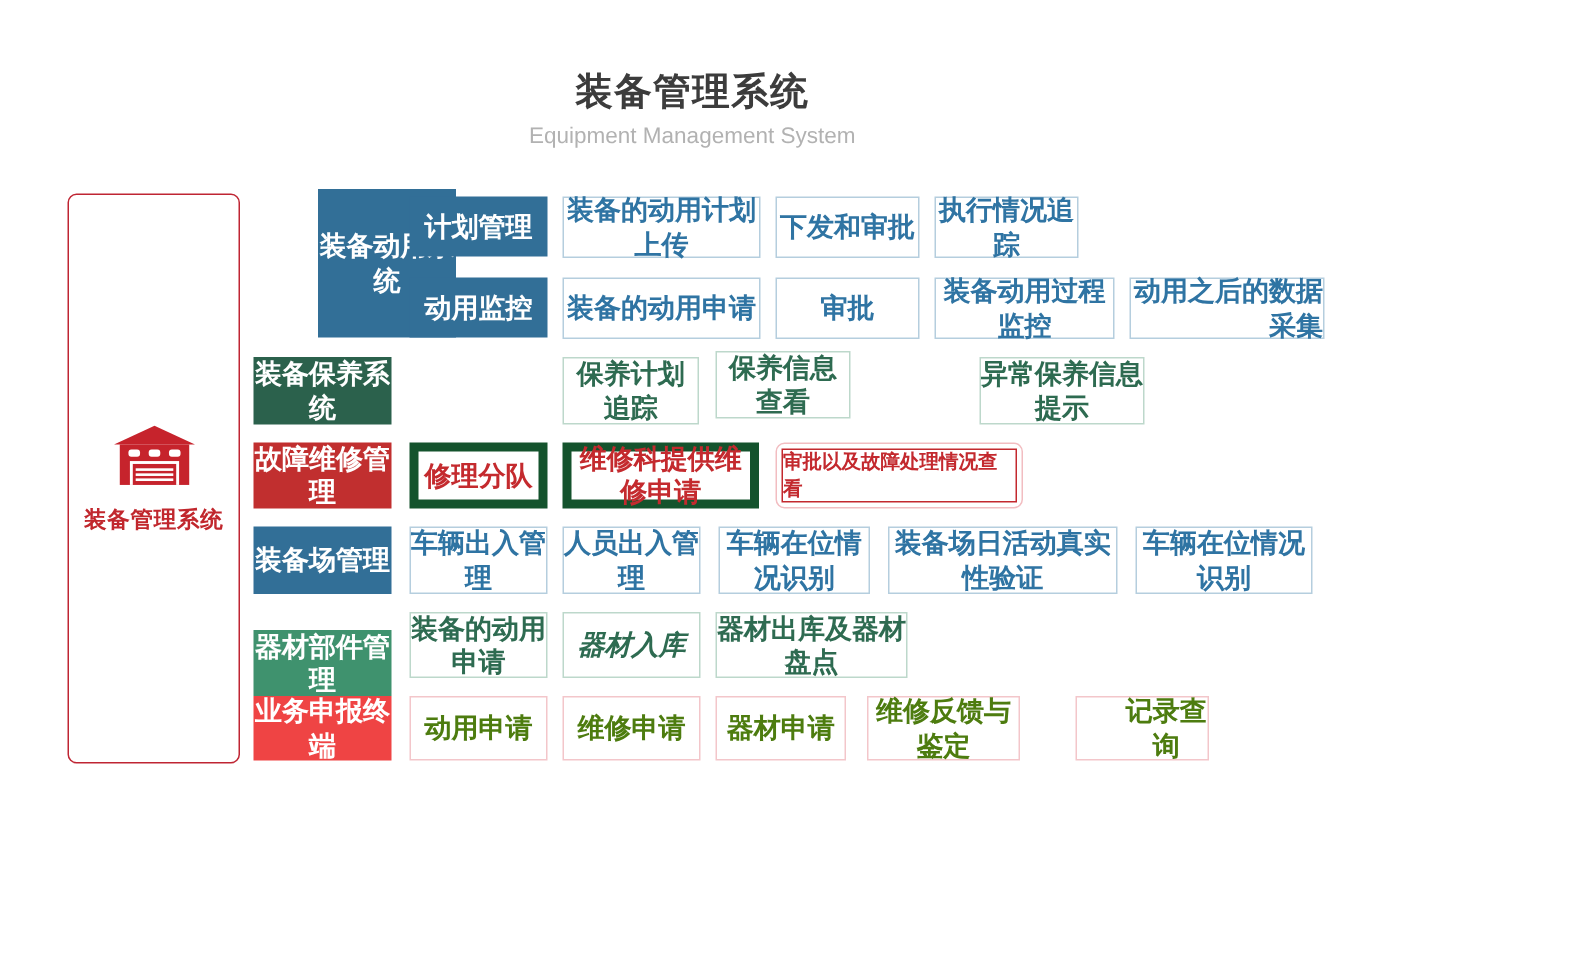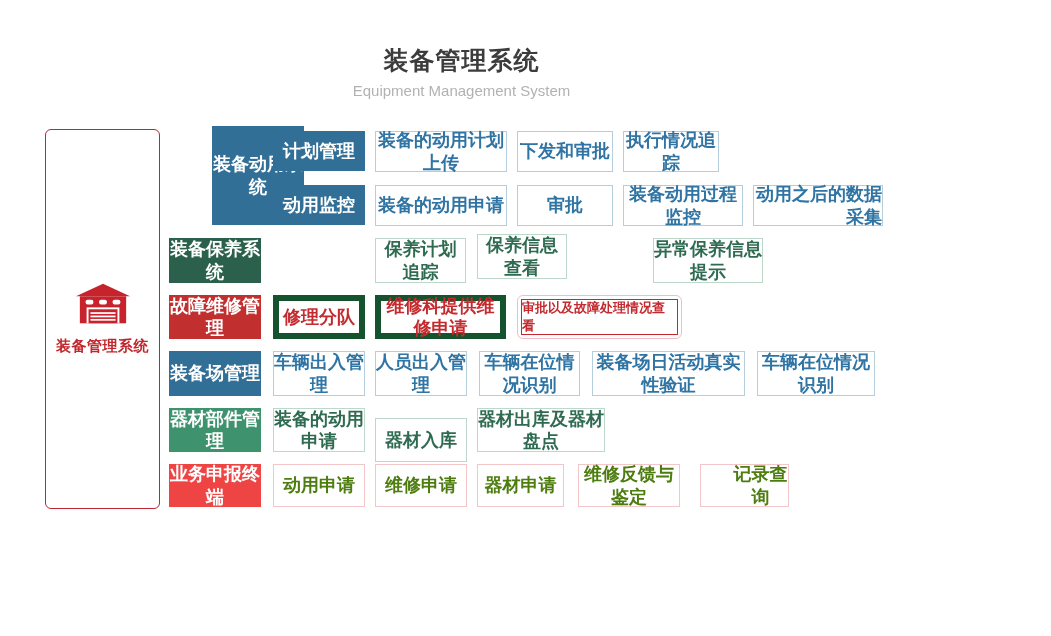--- a/index.html
+++ b/index.html
@@ -86,25 +86,25 @@
     <div class="double-inner">审批以及故障处理情况查看</div>
   </div>
 
   <div class="node solid-blue" style="left:169px;top:351px;width:92px;height:45px;">装备场管理</div>
   <div class="node leaf-blue" style="left:273px;top:351px;width:92px;height:45px;">车辆出入管理</div>
   <div class="node leaf-blue" style="left:375px;top:351px;width:92px;height:45px;">人员出入管理</div>
   <div class="node leaf-blue" style="left:479px;top:351px;width:101px;height:45px;">车辆在位情况识别</div>
   <div class="node leaf-blue" style="left:592px;top:351px;width:153px;height:45px;">装备场日活动真实性验证</div>
   <div class="node leaf-blue" style="left:757px;top:351px;width:118px;height:45px;">车辆在位情况识别</div>
 
-  <div class="node solid-green" style="left:169px;top:408px;width:92px;height:44px;">器材部件管理</div>
+  <div class="node solid-green" style="left:169px;top:420px;width:92px;height:44px;">器材部件管理</div>
   <div class="node leaf-green" style="left:273px;top:408px;width:92px;height:44px;">装备的动用申请</div>
-  <div class="node leaf-green" style="left:375px;top:418px;width:92px;height:44px;">器材入库</div>
+  <div class="node leaf-green" style="left:375px;top:408px;width:92px;height:44px;font-style:italic;">器材入库</div>
   <div class="node leaf-green" style="left:477px;top:408px;width:128px;height:44px;">器材出库及器材盘点</div>
 
   <div class="node solid-crimson" style="left:169px;top:464px;width:92px;height:43px;">业务申报终端</div>
   <div class="node leaf-crimson" style="left:273px;top:464px;width:92px;height:43px;">动用申请</div>
   <div class="node leaf-crimson" style="left:375px;top:464px;width:92px;height:43px;">维修申请</div>
   <div class="node leaf-crimson" style="left:477px;top:464px;width:87px;height:43px;">器材申请</div>
   <div class="node leaf-crimson" style="left:578px;top:464px;width:102px;height:43px;">维修反馈与鉴定</div>
-  <div class="node leaf-crimson" style="left:700px;top:464px;width:89px;height:43px;padding-left:32px;">记录查询</div>
+  <div class="node leaf-crimson" style="left:717px;top:464px;width:89px;height:43px;padding-left:32px;">记录查询</div>
 
 </div>
 
 </body></html>

